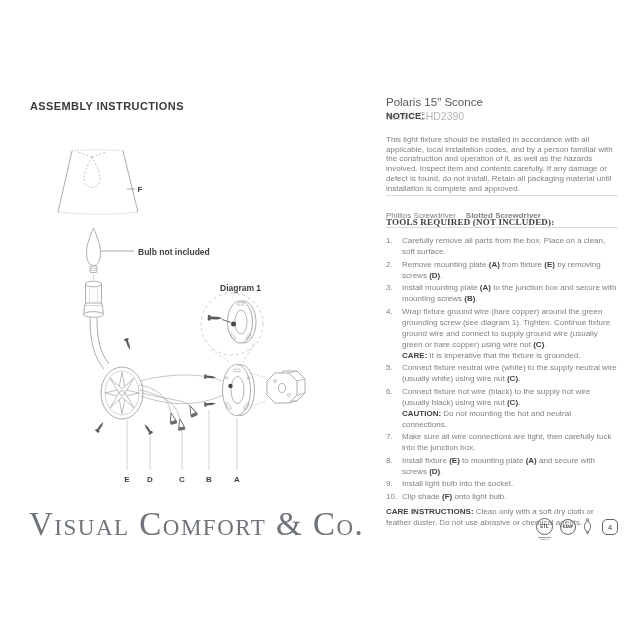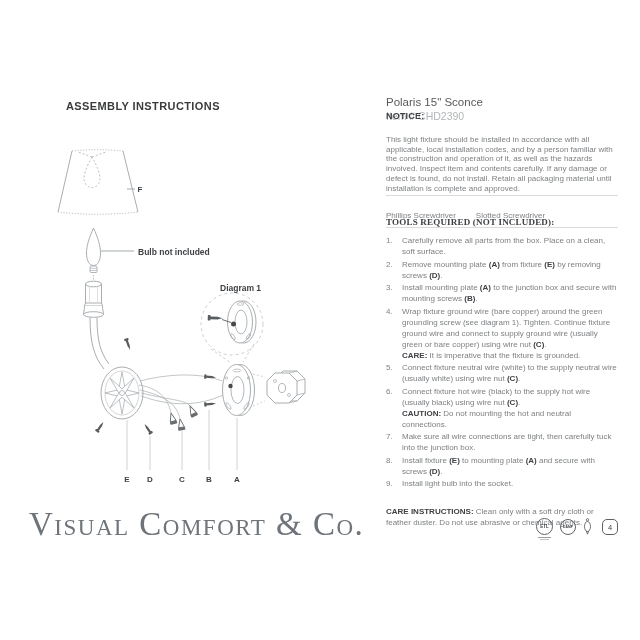--- a/index.html
+++ b/index.html
@@ -4,40 +4,40 @@
 <style>
   html,body{margin:0;padding:0;}
   body{
     width:640px;height:640px;background:#ffffff;position:relative;overflow:hidden;
     font-family:"Liberation Sans", sans-serif;color:#7e8083;
     -webkit-font-smoothing:antialiased;
   }
   .abs{position:absolute;}
   
   .assembly-heading{
-    left:30px;top:100px;font-size:11px;font-weight:bold;color:#3a3b3d;letter-spacing:.4px;margin-left:36px;
+    left:30px;top:100px;font-size:11px;font-weight:bold;color:#3a3b3d;letter-spacing:.4px;
   }
   .diagram-svg{left:0;top:0;width:360px;height:560px;}
   .logo{
     left:29px;top:506px;font-family:Liberation Serif, serif;font-variant:small-caps;
     font-size:33px;color:#6e7479;letter-spacing:1.5px;white-space:nowrap;
   }
   
   .rcol{left:386px;width:232px;}
   .product-name{top:96px;font-size:11.5px;color:#58595c;}
   .product-item{top:110px;font-size:10.5px;color:#b3b5b7;}
   .sec-head{font-size:9px;font-weight:bold;color:#3e4043;letter-spacing:.2px;}
   .notice-head{top:111px;}
   .notice-body{top:135px;font-size:8px;line-height:9.7px;color:#7e8083;}
   .divider{height:1px;background:#d8dadb;}
   .div1{top:195px;}
   .div2{top:227px;}
   .tools-head{top:217px;font-family:Liberation Serif, serif;}
   .tools-row{top:211px;font-size:8px;color:#7e8083;}
-  .tools-row .tool+.tool{margin-left:20px;}
+  .tools-row .tool+.tool{margin-left:10px;font-weight:bold;}
   .steps{top:235px;font-size:8px;line-height:11px;color:#7e8083;}
   .step{display:flex;margin-bottom:1.5px;}
   .step .num{width:16px;flex:0 0 16px;}
   .step .txt{flex:1;}
   b{color:#3e4043;font-weight:bold;}
   .care{top:506px;font-size:8px;line-height:11px;color:#7e8083;}
   
   .marks{top:518px;display:flex;justify-content:flex-end;align-items:flex-start;gap:7px;}
   .etl-wrap{display:flex;flex-direction:column;align-items:center;}
   .etl-circle{
@@ -240,20 +240,24 @@
       <span class="txt"><span>Make sure all wire connections are tight, then carefully tuck into the junction box.</span></span>
     </div>
     <div class="step">
       <span class="num">8.</span>
       <span class="txt"><span>Install fixture </span><b>(E)</b><span> to mounting plate </span><b>(A)</b><span> and secure with screws </span><b>(D)</b><span>.</span></span>
     </div>
     <div class="step">
       <span class="num">9.</span>
       <span class="txt"><span>Install light bulb into the socket.</span></span>
     </div>
+    <div class="step">
+      <span class="num">10.</span>
+      <span class="txt"><span>Clip shade </span><b>(F)</b><span> onto light bulb.</span></span>
+    </div>
   </div>
 
 <div class="abs rcol care"><b>CARE INSTRUCTIONS:</b><span> Clean only with a soft dry cloth or feather duster. Do not use abrasive or chemical agents.</span></div>
 
 <div class="abs rcol marks">
   <div class="etl-wrap">
     <div class="etl-circle">
         <span>ETL</span>
       </div>
     <div class="etl-line1"></div>

